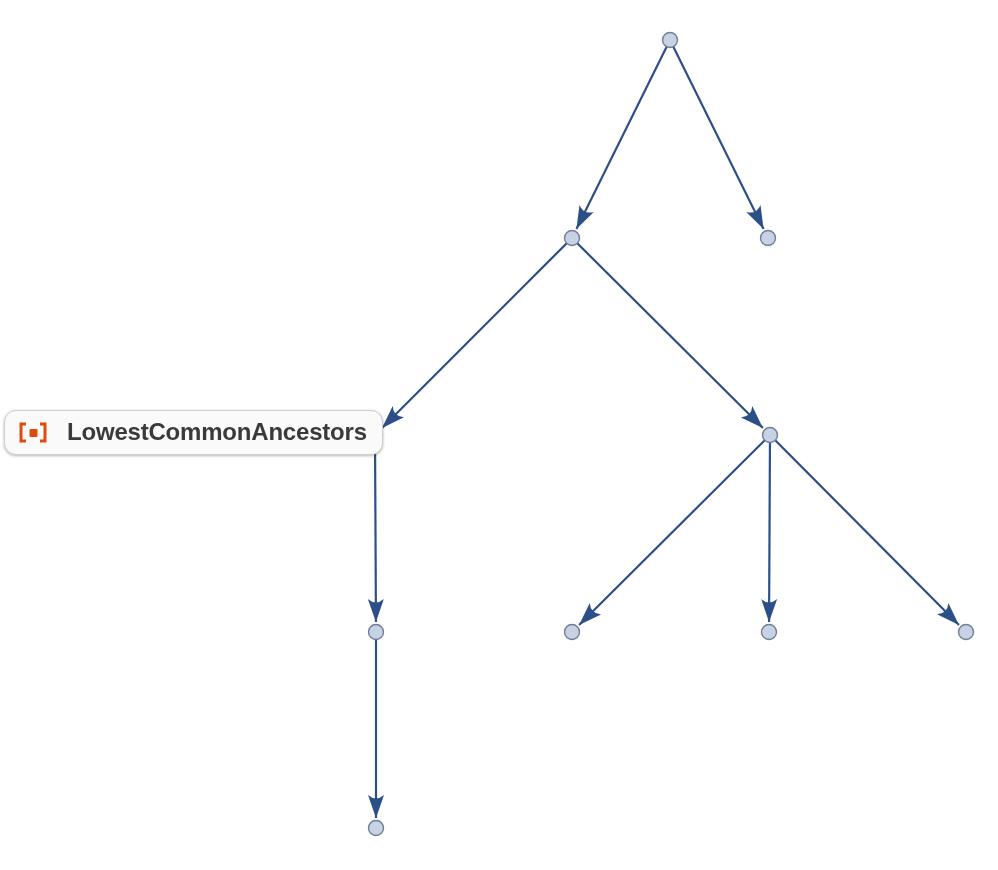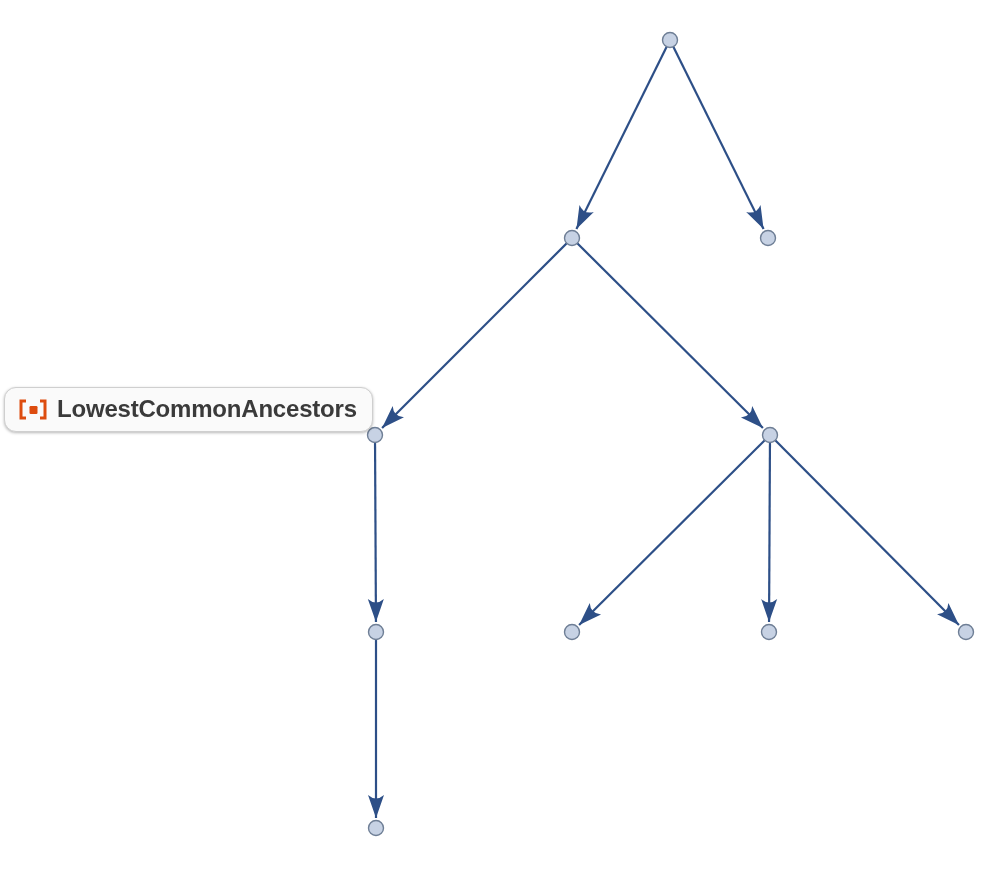--- a/index.html
+++ b/index.html
@@ -19,26 +19,26 @@
     position: absolute;
     left: 0;
     top: 0;
     width: 998px;
     height: 870px;
     display: block;
   }
   .fn-badge {
     position: absolute;
     left: 4px;
-    top: 387px;
+    top: 410px;
     height: 45px;
     box-sizing: border-box;
     display: inline-flex;
     align-items: center;
-    gap: 9px;
+    gap: 19px;
     padding: 0 15px 0 13px;
     background: var(--badge-bg, #fafafa);
     border: 1px solid var(--badge-border, #cfcfcf);
     border-radius: 12px;
     box-shadow: 0 1px 3px rgba(0,0,0,0.28);
     cursor: pointer;
   }
   .fn-icon {
     display: inline-flex;
     align-items: center;

